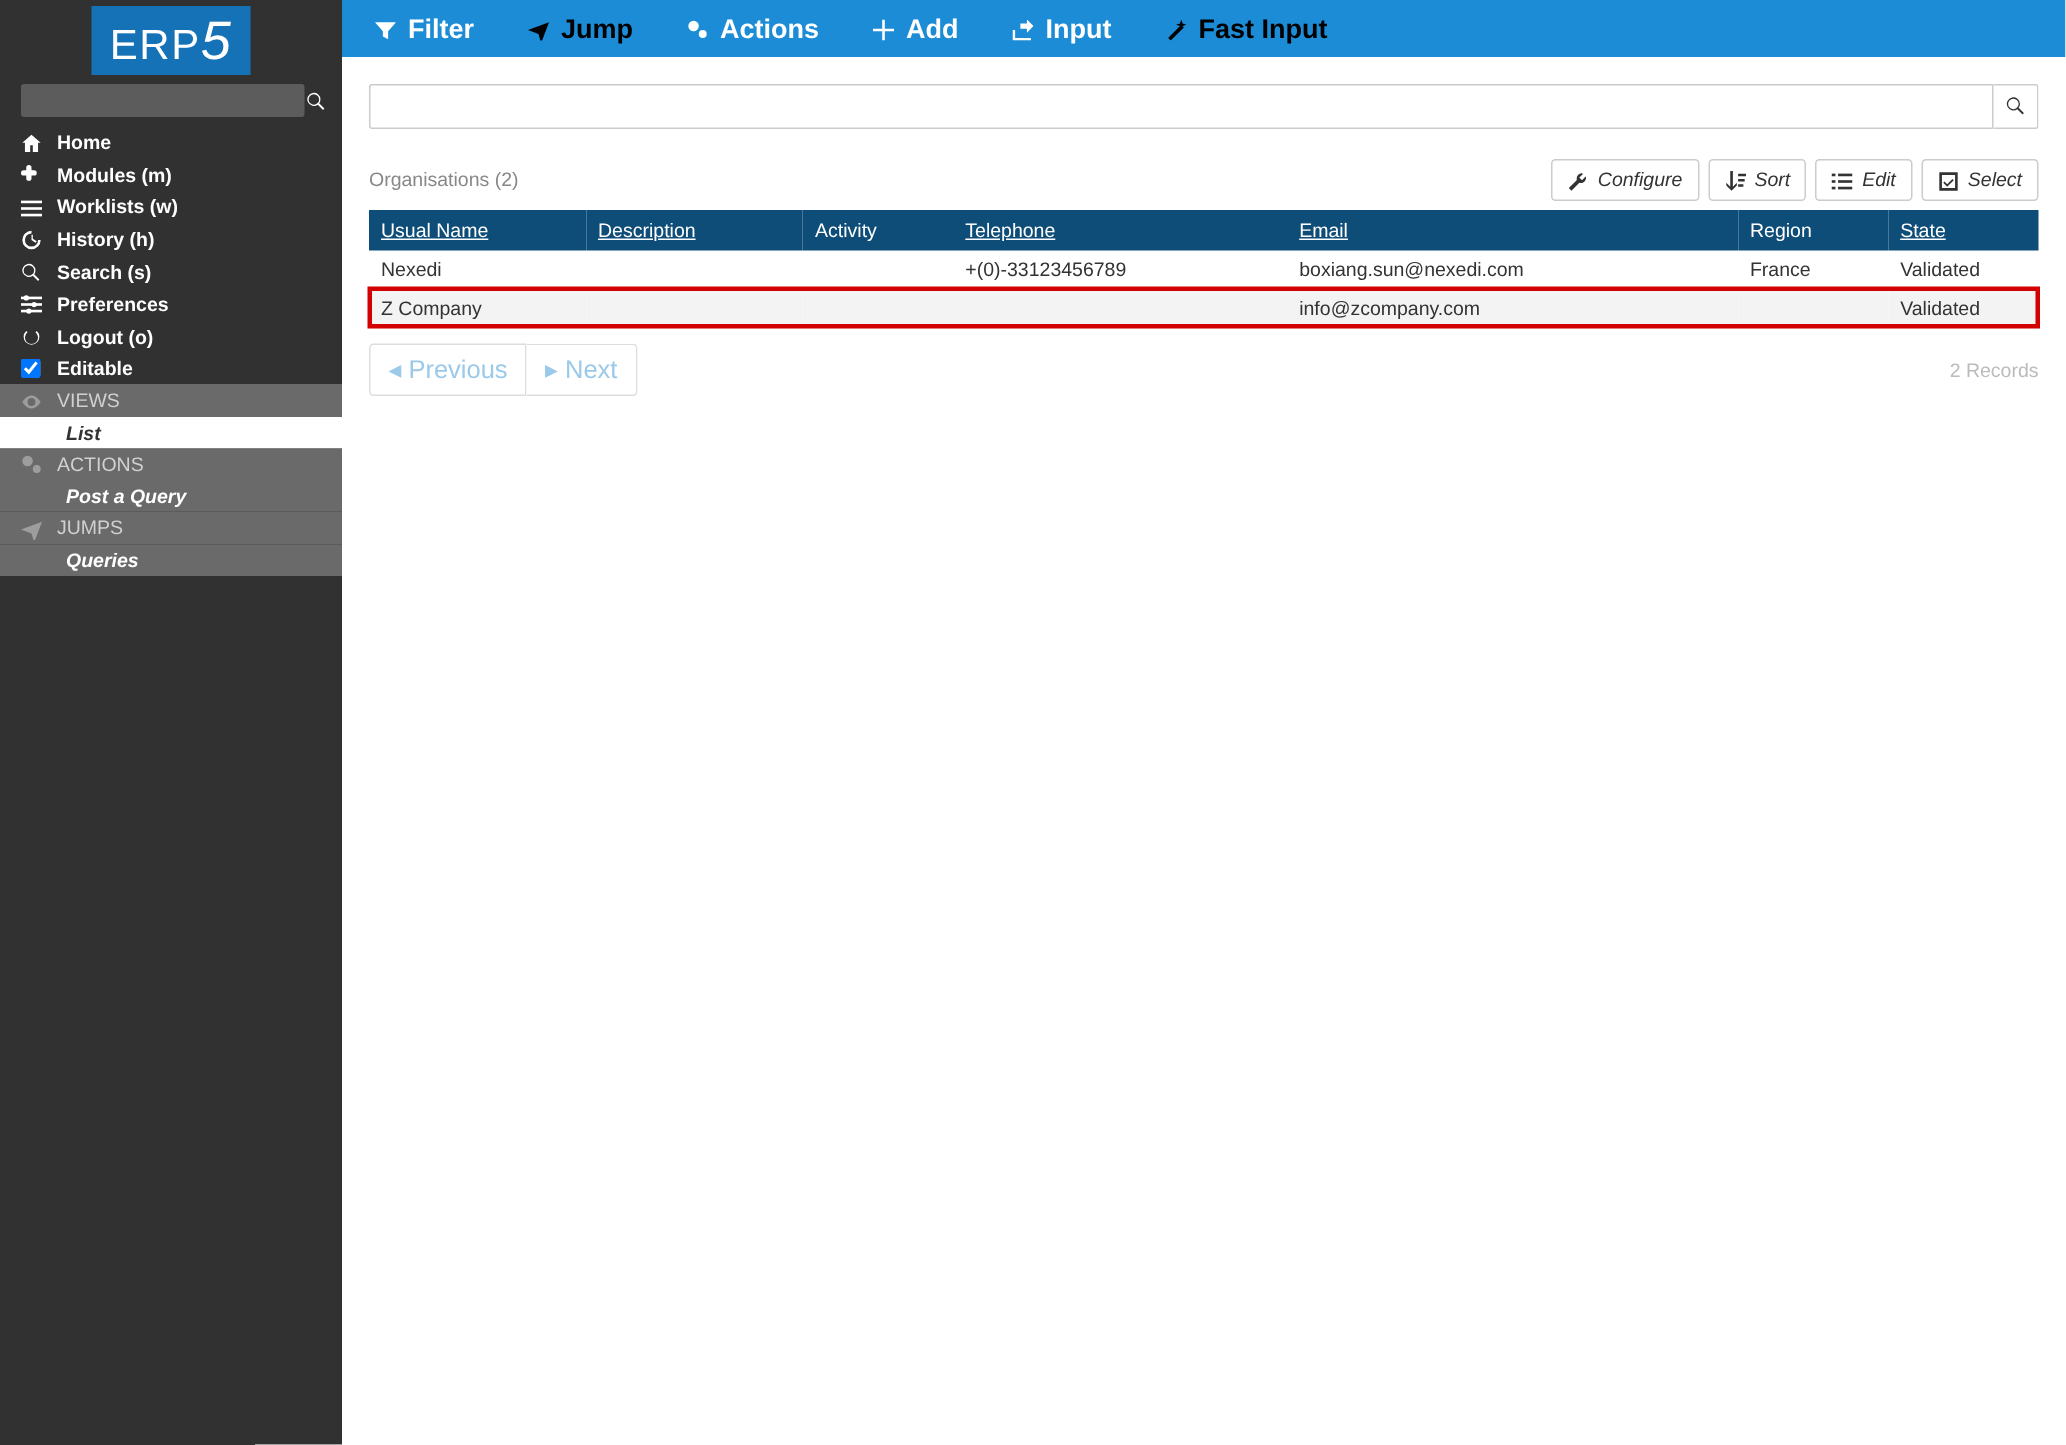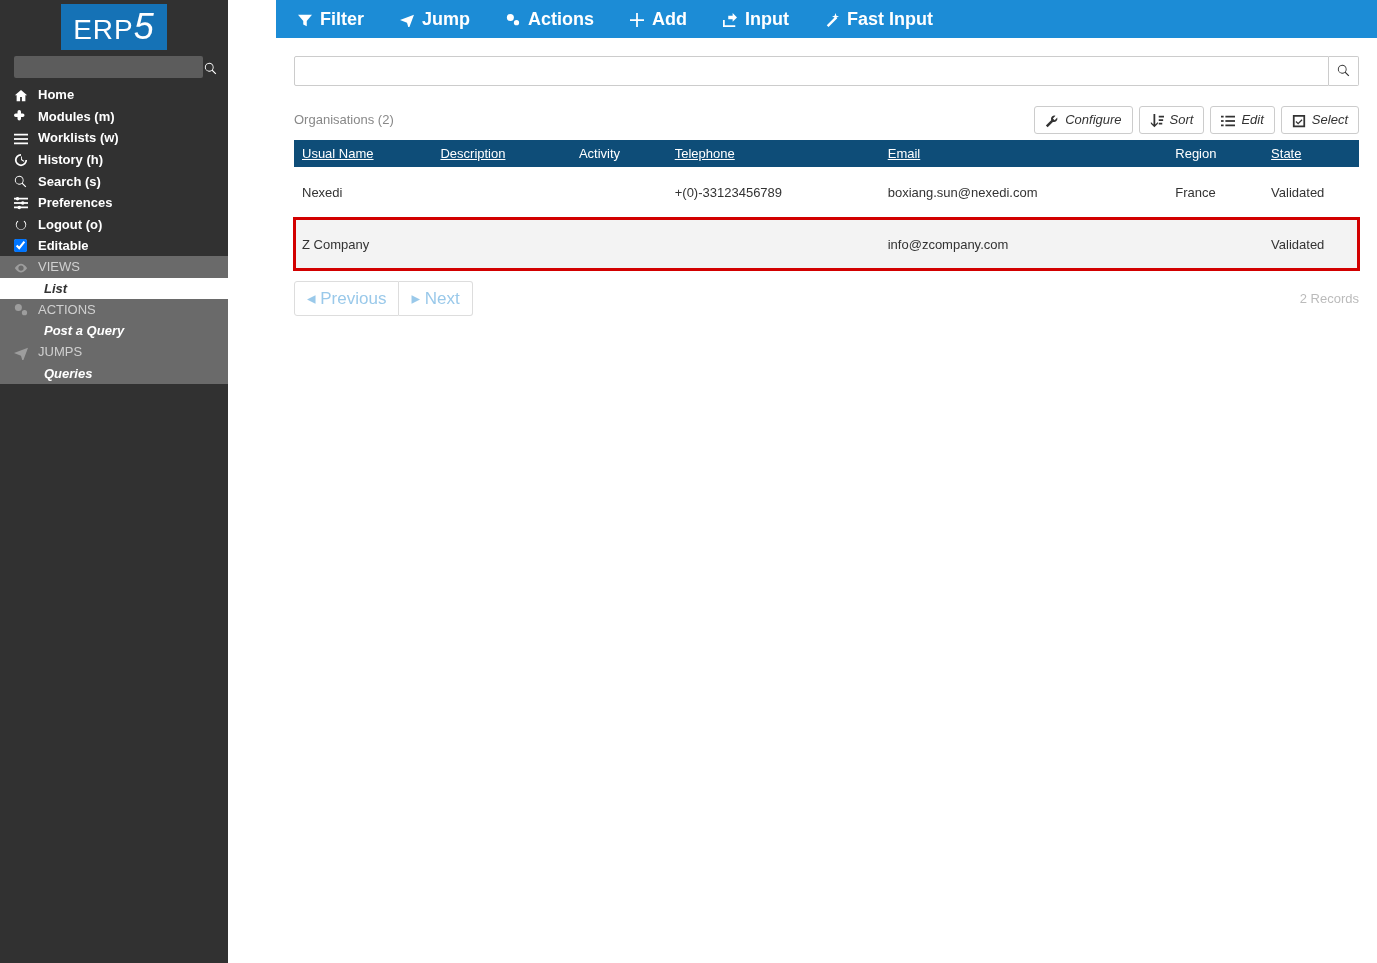--- a/index.html
+++ b/index.html
@@ -2,21 +2,21 @@
 <html><head>
 <meta charset="utf-8">
 <style>
 * { box-sizing: border-box; margin: 0; padding: 0; }
 body {
   font-family: Arial, Helvetica, sans-serif;
   font-size: 13px;
   background: #ffffff;
   color: #333;
 }
-.app { display: flex; height: 100vh; gap: 48px; }
+.app { display: flex; height: 100vh; }
 
 
 .sidebar {
   width: 228px;
   background: #313131;
   color: #fff;
   display: flex;
   flex-direction: column;
   flex-shrink: 0;
 }
@@ -96,21 +96,21 @@
 .toolbar .tbtn {
   color: #fff;
   padding: 0 18px;
   height: 38px;
   display: flex;
   align-items: center;
   font-weight: bold;
   cursor: pointer;
   font-size: 18px;
 }
-.toolbar .tbtn.disabled { color: #ffffff; cursor: default; }
+.toolbar .tbtn.disabled { color: #000000; cursor: default; }
 .toolbar .tbtn .ticon { margin-right: 8px; font-size: 13px;}
 
 .content { padding: 18px 18px; }
 .search-line { display:flex; }
 .search-line input {
   flex:1; border:1px solid #ccc; height:30px; padding:4px 8px; font-size:13px;
   border-radius:2px 0 0 2px;
 }
 .search-line .sicon {
   width: 30px; height:30px; border:1px solid #ccc; border-left:none;
@@ -126,21 +126,21 @@
 }
 .rbuttons .rbtn .ri { margin-right:6px; font-size:13px;}
 
 table.data {
   width:100%; border-collapse: collapse; margin-top:6px;
 }
 table.data thead th {
   background: #0e4d78; color:#fff; text-align:left; padding:6px 8px; font-weight:normal; font-size:13px;
 }
 table.data thead th.sortable { text-decoration: underline; cursor:pointer;}
-table.data tbody td { padding:18px 8px; border-bottom:1px solid #eee; font-size:13px; }
+table.data tbody td { padding:5px 8px; border-bottom:1px solid #eee; font-size:13px; }
 table.data tbody tr:nth-child(even) td { background:#f3f3f3; }
 tr.highlight-row { outline: 3px solid #d20000; outline-offset:-2px; }
 
 .pager-row { display:flex; align-items:center; justify-content:space-between; margin-top:10px;}
 .pager { display:flex; gap:0; }
 .pager .pbtn {
   border:1px solid #ddd; padding:6px 12px; color:#9ac9ea; background:#fff; font-size:17px;
 }
 .pager .pbtn:first-child { border-radius:3px 0 0 3px; }
 .pager .pbtn:last-child { border-radius:0 3px 3px 0; border-left:none;}

